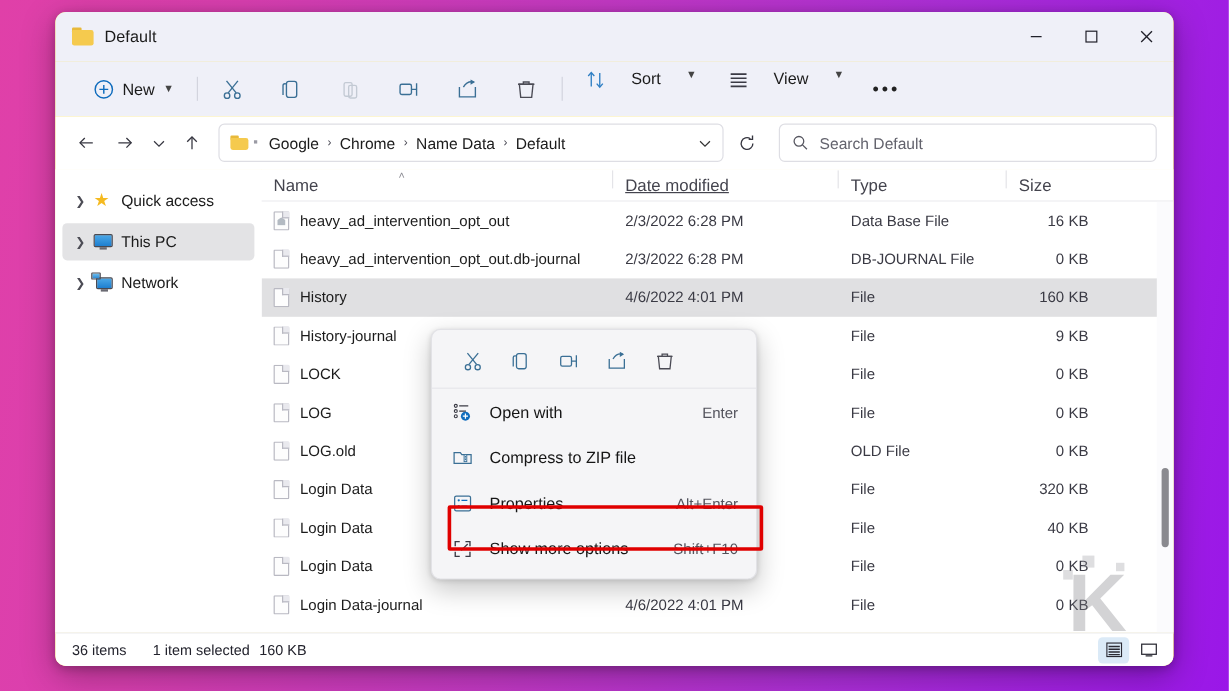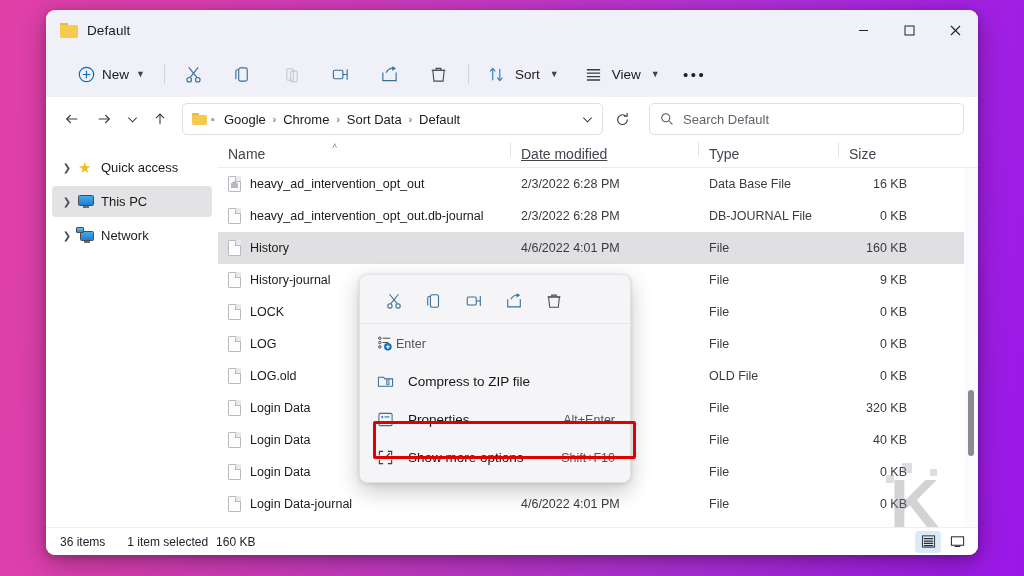--- a/index.html
+++ b/index.html
@@ -98,21 +98,21 @@
   }
   .cmd-icon-btn {
     width: 36px; height: 32px;
     display: flex; align-items: center; justify-content: center;
     border-radius: 5px;
     cursor: default;
   }
   .cmd-icon-btn.disabled { opacity: 0.38; }
   .cmd-icon-btn + .cmd-icon-btn { margin-left: 13px; }
   .cmd-menu-btn {
-    display: flex; align-items: center; gap: 10px;
+    display: flex; align-items: flex-start; gap: 21px;
     height: 32px; padding: 0 8px;
     border-radius: 5px; cursor: default;
   }
   .cmd-menu-btn .label { font-size: 13.5px; color: #1b1b1b; }
   .chev { color: #444; font-size: 9px; line-height: 1; }
   .cmd-dots {
     width: 34px; height: 32px;
     display: flex; align-items: center; justify-content: center;
     border-radius: 5px; cursor: default;
     letter-spacing: 2.4px; font-size: 15px; color: #222;
@@ -585,21 +585,21 @@
     <div class="crumbbar">
       <div class="crumb-folder">
         <div class="tab"></div>
           <div class="body"></div>
       </div>
       <span class="crumb-dot">▪</span>
       <span class="crumb">Google</span>
       <span class="crumb-sep">›</span>
       <span class="crumb">Chrome</span>
       <span class="crumb-sep">›</span>
-      <span class="crumb">Sort Data</span>
+      <span class="crumb">Name Data</span>
       <span class="crumb-sep">›</span>
       <span class="crumb">Default</span>
       <span class="crumb-spacer"></span>
       <span class="crumb-chev">
         <svg width="11" height="11" viewBox="0 0 12 12">
           <path d="M1.5 4 L6 8.5 L10.5 4" fill="none" stroke="currentColor" stroke-width="1.1"></path>
         </svg>
       </span>
     </div>
 
@@ -845,20 +845,21 @@
           <circle cx="3" cy="3.4" r="1.3" fill="none" stroke="#3a3a44" stroke-width="1"></circle>
           <line x1="6" y1="3.4" x2="14" y2="3.4" stroke="#3a3a44" stroke-width="1"></line>
           <circle cx="3" cy="8" r="1.3" fill="none" stroke="#3a3a44" stroke-width="1"></circle>
           <line x1="6" y1="8" x2="12" y2="8" stroke="#3a3a44" stroke-width="1"></line>
           <circle cx="3" cy="12.6" r="1.3" fill="none" stroke="#3a3a44" stroke-width="1"></circle>
           <circle cx="11.5" cy="12.5" r="4" fill="#0f6cbd"></circle>
           <line x1="11.5" y1="10.2" x2="11.5" y2="14.8" stroke="#fff" stroke-width="1.1"></line>
           <line x1="9.2" y1="12.5" x2="13.8" y2="12.5" stroke="#fff" stroke-width="1.1"></line>
         </svg>
       </span>
+      <span class="txt">Open with</span>
       <span class="accel">Enter</span>
     </div>
 
     <div class="ctx-item">
       <span class="ico">
         <svg width="17" height="17" viewBox="0 0 18 18">
           <path d="M1.5 4.5 H7 L8.3 6.2 H16.5 V14 H1.5 Z" fill="none" stroke="#3a6f95" stroke-width="1.1"></path>
           <rect x="10.3" y="6.2" width="2.4" height="6.2" fill="#cfe4f4" stroke="#3a6f95" stroke-width="0.8"></rect>
           <line x1="11.5" y1="7.5" x2="11.5" y2="11" stroke="#3a6f95" stroke-width="0.9" stroke-dasharray="1.2 1"></line>
         </svg>

